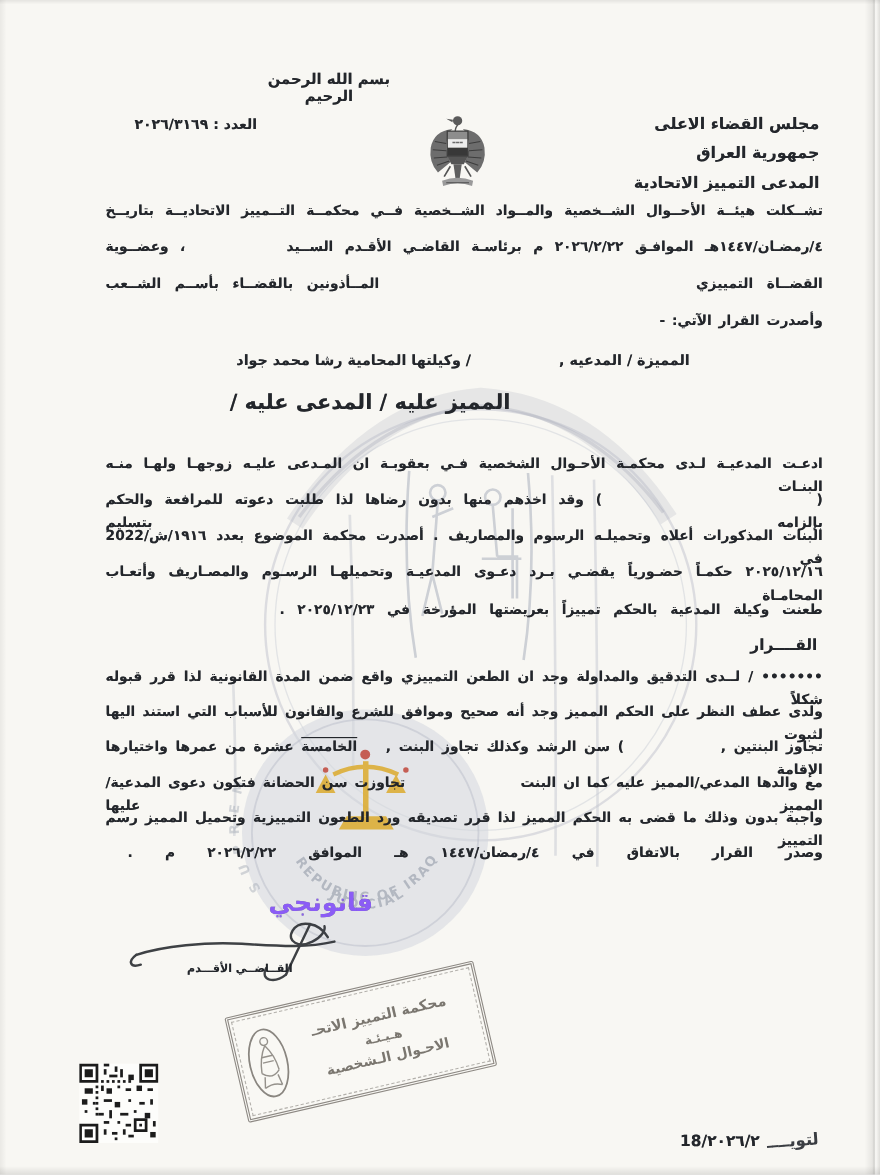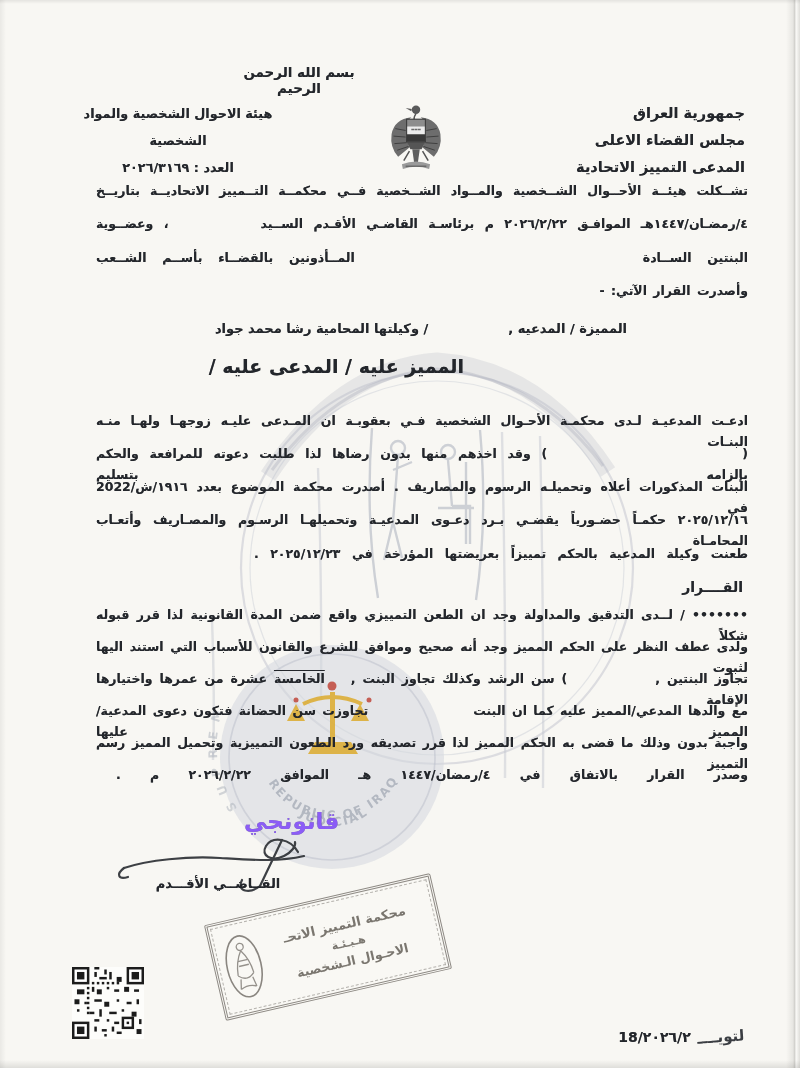--- a/index.html
+++ b/index.html
@@ -21,21 +21,21 @@
   .hdr-l{position:absolute;left:66px;top:100px;width:224px;direction:rtl;text-align:center;
          font-weight:bold;font-size:12.8px;line-height:27px;}
   .emblem{position:absolute;left:385px;top:102px;}
   
   .party1{position:absolute;right:173px;top:321px;direction:rtl;font-weight:bold;font-size:13px;white-space:nowrap;}
   .party2{position:absolute;right:336px;top:355px;direction:rtl;font-weight:bold;font-size:19px;white-space:nowrap;}
   .qarar{position:absolute;right:57px;top:579px;direction:rtl;font-weight:bold;font-size:14px;letter-spacing:.5px;}
   
   .sig{position:absolute;left:108px;top:832px;}
   .judge{position:absolute;left:136px;top:876px;width:164px;direction:rtl;text-align:center;
-         font-weight:bold;font-size:13px;}
+         font-weight:bold;font-size:10px;}
   .stamp{position:absolute;left:212px;top:898px;width:232px;height:98px;
          transform:rotate(-13deg);border:3px double rgba(122,118,112,.85);
          border-radius:2px;box-sizing:border-box;display:flex;align-items:center;
          padding:5px 6px;background:rgba(252,251,248,.25);color:#7a766f;}
   .stamp::before{content:"";position:absolute;inset:2px;border:1px dashed rgba(122,118,112,.55);pointer-events:none;}
   .stamp-txt{flex:1;direction:rtl;text-align:center;font-weight:bold;line-height:1.55;}
   .stamp-l1{font-size:13px;}
   .stamp-l2{font-size:11px;letter-spacing:2px;}
   .stamp-l3{font-size:12.5px;letter-spacing:1px;}
   
@@ -121,22 +121,22 @@
     </g>
   </svg>
 
   <div class="brand soft">قانونجي</div>
 
   <div class="content">
 
     <div class="bismillah soft">بسم الله الرحمن الرحيم</div>
 
     <div class="hdr-r soft">
+      <div>مجلس القضاء الاعلى</div>
       <div>جمهورية العراق</div>
-      <div>مجلس القضاء الاعلى</div>
       <div>المدعى التمييز الاتحادية</div>
     </div>
 
     <svg class="emblem" width="62" height="72" viewBox="0 0 66 76">
       <g stroke="#4a4a4a" stroke-width="1.4" fill="none">
         <circle cx="33" cy="8" r="4.5" fill="#5a5a5a" stroke="none"></circle>
         <path d="M28.5 7 L22 6 L28 9.5" fill="#5a5a5a" stroke="none"></path>
         <path d="M33 12 Q30 16 31 20" stroke="#555"></path>
       </g>
 
@@ -156,27 +156,26 @@
         <path d="M28 29 h3 M31.5 29 h3 M35 29 h3" stroke="#6a6a6a" stroke-width="1.6"></path>
       </g>
 
       <path d="M29 50 h8 l-2 14 h-4 z" fill="#5f5f5f"></path>
       <path d="M26 52 l-6 10 M40 52 l6 10" stroke="#555" stroke-width="1.6"></path>
       <path d="M18 66 Q33 60 48 66 L47 71 Q33 66 19 71 Z" fill="#9a9a9a"></path>
       <path d="M22 68 h22" stroke="#4d4d4d" stroke-width="1"></path>
     </svg>
 
     <div class="hdr-l soft">
-      <div>هيئة الاحوال الشخصية والمواد الشخصية</div>
       <div>العدد : ٢٠٢٦/٣١٦٩</div>
     </div>
 
     <div class="pline soft" style="top:180px">تشــكلت هيئــة الأحــوال الشــخصية والمــواد الشــخصية فــي محكمــة التــمييز الاتحاديــة بتاريــخ</div>
     <div class="pline soft" style="top:213px"><span>٤/رمضـان/١٤٤٧هـ الموافـق ٢٠٢٦/٢/٢٢ م برئاسـة القاضـي الأقـدم الســيد</span><span class="gap" style="width:92px"></span><span>، وعضــوية</span></div>
-    <div class="pline soft" style="top:247px"><span>البنتين الســادة</span><span class="gap" style="width:288px"></span><span>المــأذونين بالقضــاء بأســم الشــعب</span></div>
+    <div class="pline soft" style="top:247px"><span>القضــاة التمييزي</span><span class="gap" style="width:288px"></span><span>المــأذونين بالقضــاء بأســم الشــعب</span></div>
     <div class="pline short soft" style="top:280px">وأصدرت القرار الآتي: -</div>
 
     <div class="party1 soft"><span>المميزة / المدعيه ,</span><span class="gap" style="width:80px"></span><span>/ وكيلتها المحامية رشا محمد جواد</span></div>
     <div class="party2 soft">المميز عليه / المدعى عليه /</div>
 
     <div class="pline soft" style="top:410px">ادعـت المدعيـة لـدى محكمـة الأحـوال الشخصية فـي بعقوبـة ان المـدعى عليـه زوجهـا ولهـا منـه البنـات</div>
     <div class="pline soft" style="top:443px"><span>(</span><span class="gap" style="width:195px"></span><span>) وقد اخذهم منها بدون رضاها لذا طلبت دعوته للمرافعة والحكم بإلزامه بتسليم</span></div>
     <div class="pline soft" style="top:476px">البنات المذكورات أعلاه وتحميلـه الرسوم والمصاريف . أصدرت محكمة الموضوع بعدد ١٩١٦/ش/2022 في</div>
     <div class="pline soft" style="top:509px">٢٠٢٥/١٢/١٦ حكمـاً حضـورياً يقضـي بـرد دعـوى المدعيـة وتحميلهـا الرسـوم والمصـاريف وأتعـاب المحامـاة</div>
     <div class="pline soft" style="top:543px;left:218px">طعنت وكيلة المدعية بالحكم تمييزاً بعريضتها المؤرخة في ٢٠٢٥/١٢/٢٣ .</div>

